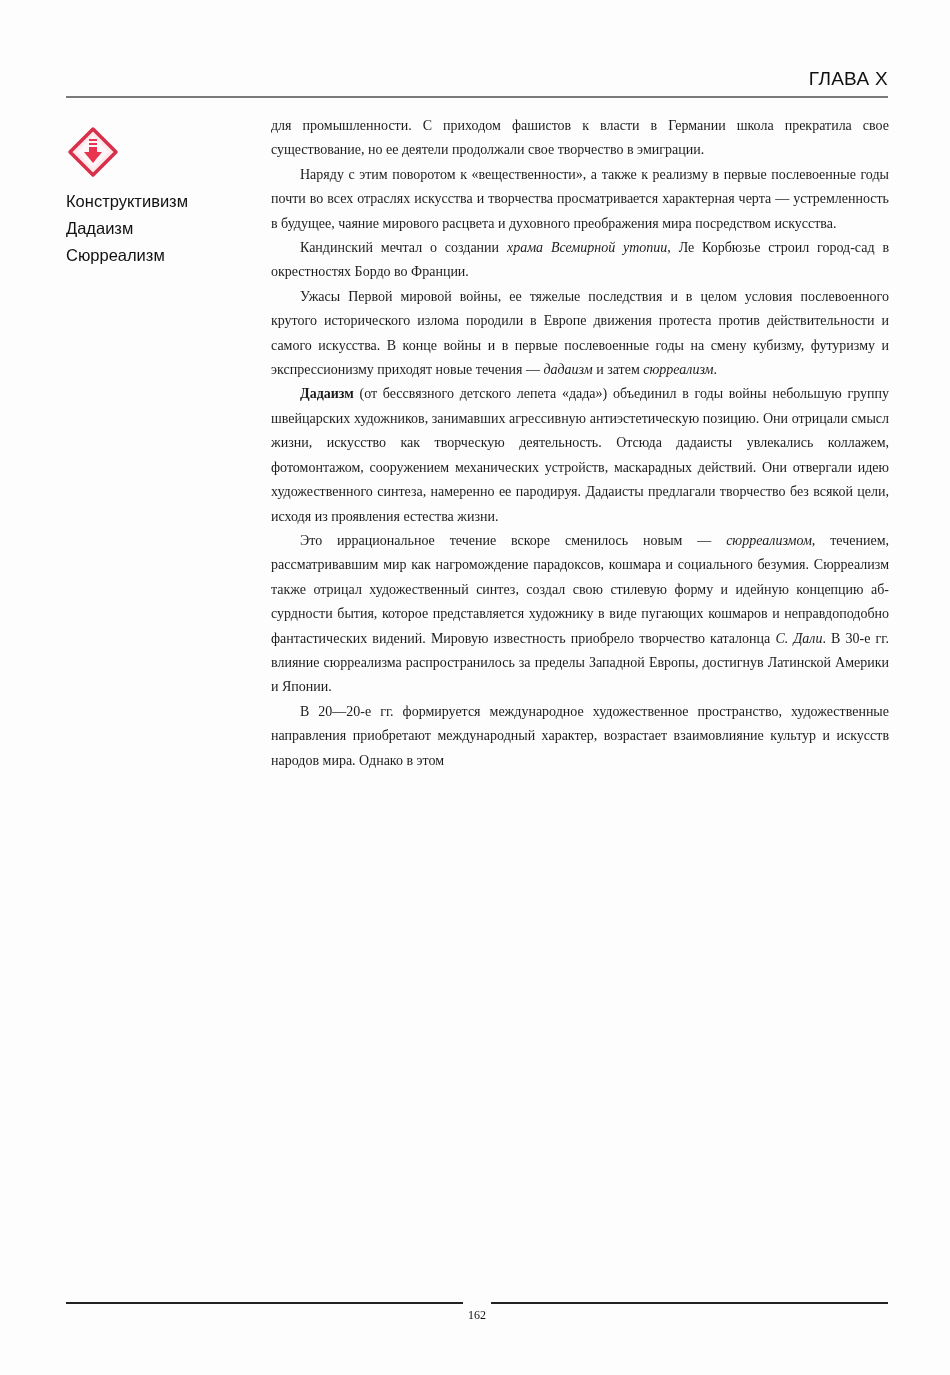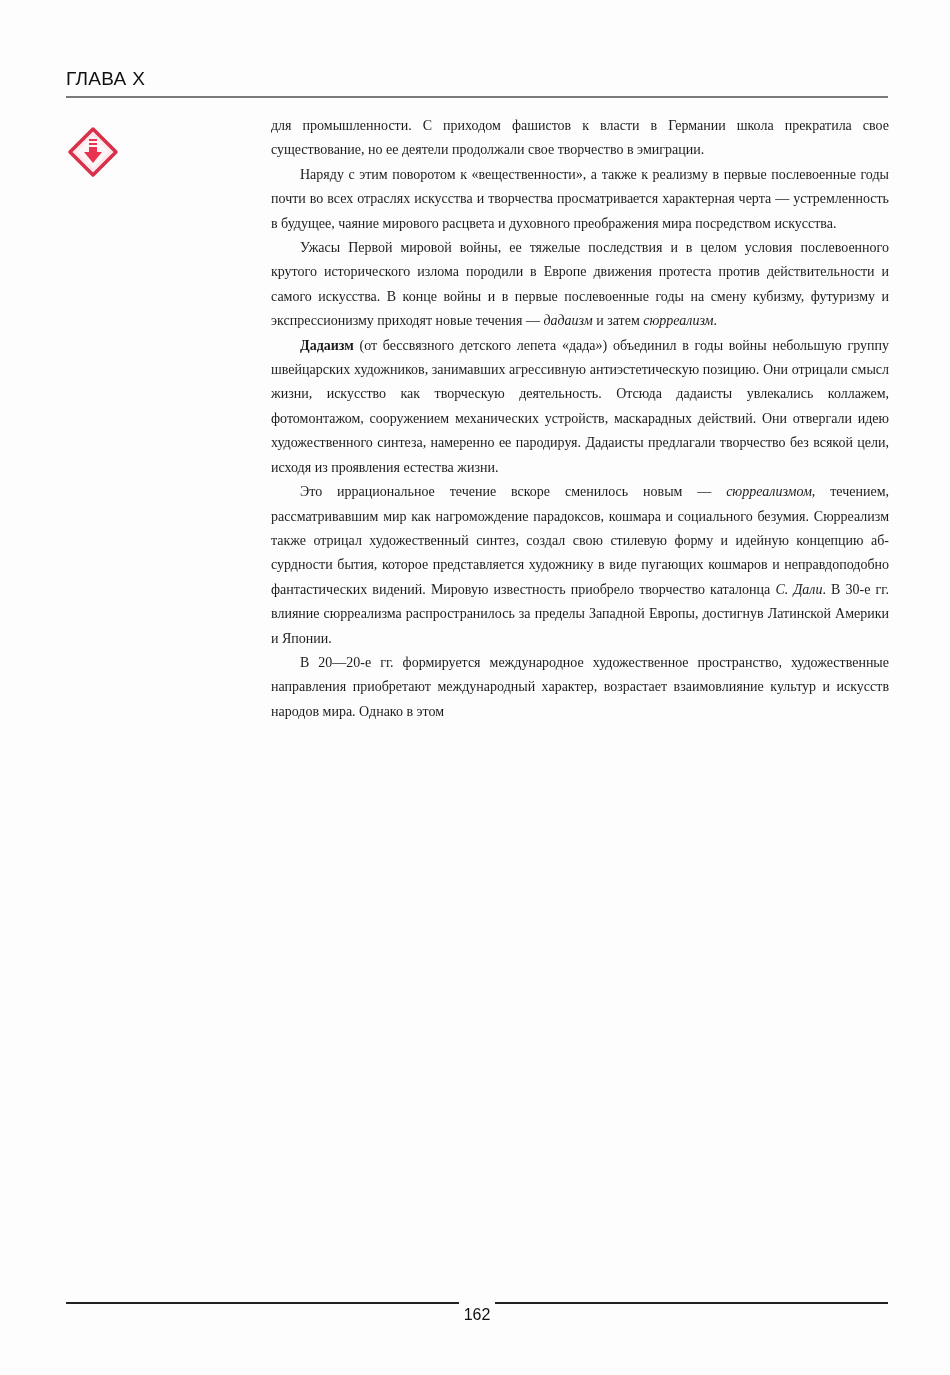--- a/index.html
+++ b/index.html
@@ -14,20 +14,21 @@
       overflow: hidden;
       color: #1a1a1a;
     }
     .header {
       position: absolute;
       left: 66px;
       top: 66px;
       width: 822px;
       height: 30px;
       border-bottom: 2px solid #7a7a7a;
+      text-align: right;
     }
     .header-title {
       font-family: "Liberation Sans", sans-serif;
       font-size: 19px;
       letter-spacing: 0.3px;
       line-height: 26px;
       color: #111;
     }
     .sidebar {
       position: absolute;
@@ -76,22 +77,22 @@
       height: 26px;
       display: flex;
       align-items: center;
     }
     .footer .rule {
       flex: 1;
       height: 0;
       border-top: 2px solid #222;
     }
     .footer .page-num {
-      font-family: Liberation Sans, sans-serif;
-      font-size: 16px;
+      font-family: Liberation Serif, serif;
+      font-size: 12px;
       padding: 0 5px;
       color: #111;
       margin-top: 24px;
     }
   </style>
 </head>
 <body>
 
 <header class="header">
   <div class="header-title">ГЛАВА X</div>
@@ -101,25 +102,31 @@
   <div class="icon-wrap">
     <svg width="52" height="52" viewBox="0 0 52 52">
       <polygon points="26,3 49,26 26,49 3,26" fill="#fde8ec" stroke="#d9304a" stroke-width="3.5" stroke-linejoin="round"></polygon>
       <polygon points="26,10 42,26 26,42 10,26" fill="#ffffff" opacity="0.6"></polygon>
       <rect x="22" y="13" width="8" height="2" fill="#e8344e"></rect>
       <rect x="22" y="17" width="8" height="2" fill="#e8344e"></rect>
       <rect x="22" y="21" width="8" height="5" fill="#e8344e"></rect>
       <polygon points="17,26 35,26 26,37" fill="#e8344e"></polygon>
     </svg>
   </div>
+  <div class="keywords">
+    <div>Конструктивизм</div>
+    <div>Дадаизм</div>
+    <div>Сюрреализм</div>
+  </div>
 </aside>
 
 <main class="content" id="body-text">
     <p class="cont"><span>для промышленности. С приходом фашистов к власти в Германии школа прекратила свое существование, но ее деятели продолжали свое творчество в эмиграции.</span></p>
     <p><span>Наряду с этим поворотом к «вещественности», а также к реализму в первые послевоенные годы почти во всех от­раслях искусства и творчества просматривается характер­ная черта — устремленность в будущее, чаяние мирового расцвета и духовного преображения мира посредством ис­кусства.</span></p>
+    <p><span>Кандинский мечтал о создании </span><i>храма Всемирной уто­пии</i><span>, Ле Корбюзье строил город-сад в окрестностях Бордо во Франции.</span></p>
     <p><span>Ужасы Первой мировой войны, ее тяжелые последст­вия и в целом условия послевоенного крутого историче­ского излома породили в Европе движения протеста про­тив действительности и самого искусства. В конце войны и в первые послевоенные годы на смену кубизму, футу­ризму и экспрессионизму приходят новые течения — </span><i>да­даизм</i><span> и затем </span><i>сюрреализм</i><span>.</span></p>
     <p><b>Дадаизм</b><span> (от бессвязного детского лепета «дада») объ­единил в годы войны небольшую группу швейцарских художников, занимавших агрессивную антиэстетическую позицию. Они отрицали смысл жизни, искусство как творческую деятельность. Отсюда дадаисты увлекались коллажем, фотомонтажом, сооружением механических устройств, маскарадных действий. Они отвергали идею художественного синтеза, намеренно ее пародируя. Да­даисты предлагали творчество без всякой цели, исходя из проявления естества жизни.</span></p>
     <p><span>Это иррациональное течение вскоре сменилось новым — </span><i>сюрреализмом</i><span>, течением, рассматривавшим мир как на­громождение парадоксов, кошмара и социального безу­мия. Сюрреализм также отрицал художественный синтез, создал свою стилевую форму и идейную концепцию аб­сурдности бытия, которое представляется художнику в виде пугающих кошмаров и неправдоподобно фантасти­ческих видений. Мировую известность приобрело творче­ство каталонца </span><i>С. Дали</i><span>. В 30-е гг. влияние сюрреализма распространилось за пределы Западной Европы, достиг­нув Латинской Америки и Японии.</span></p>
     <p><span>В 20—20-е гг. формируется международное художест­венное пространство, художественные направления при­обретают международный характер, возрастает взаимо­влияние культур и искусств народов мира. Однако в этом</span></p>
   </main>
 
 <footer class="footer">
   <div class="rule"></div>
   <span class="page-num">162</span>
   <div class="rule"></div>

